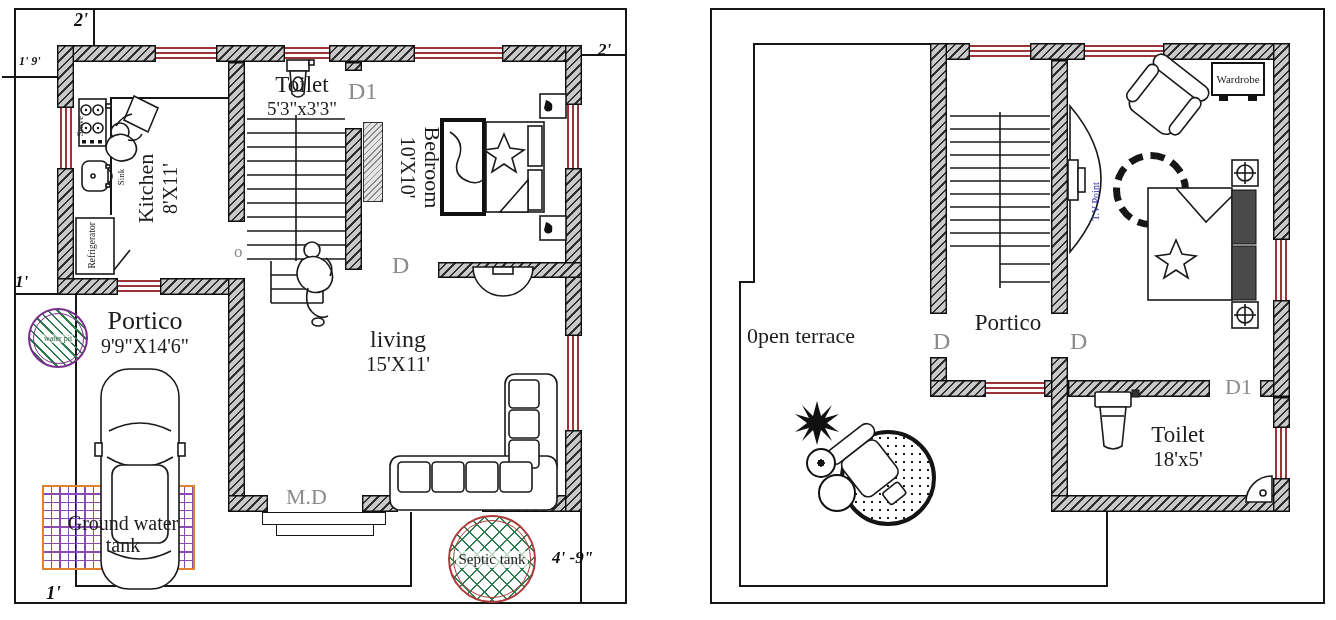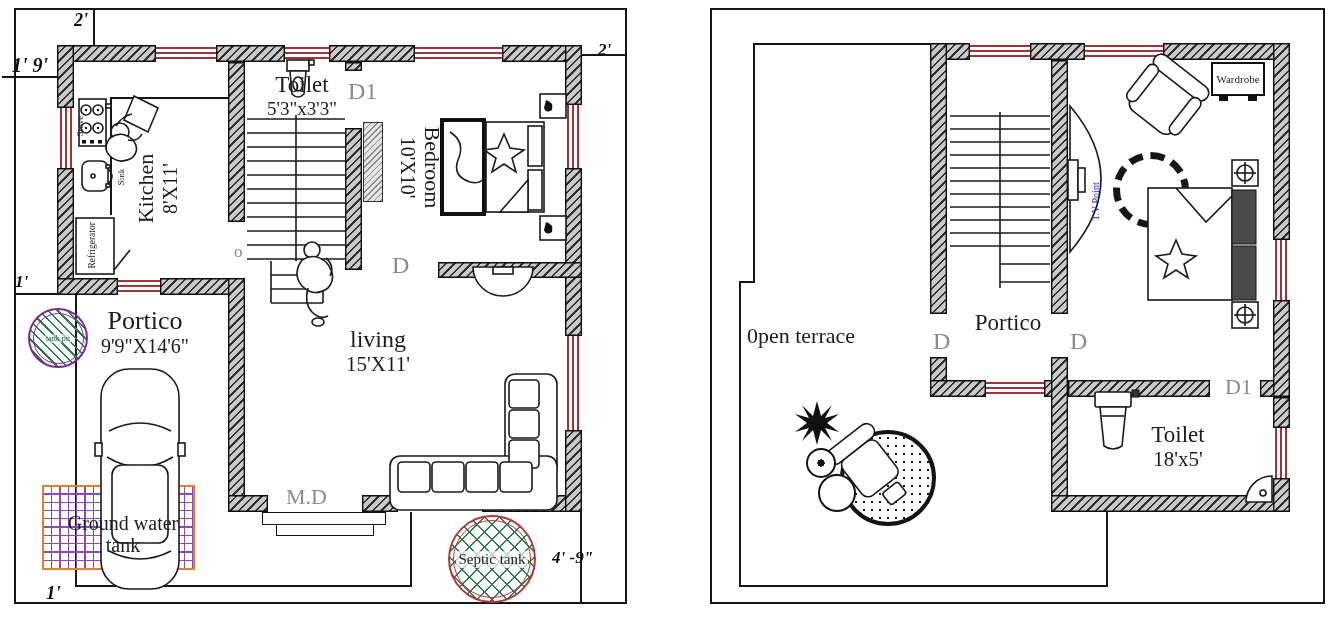--- a/index.html
+++ b/index.html
@@ -58,21 +58,21 @@
   <section>
     <div class="plot" style="left:14px;top:8px;width:613px;height:596px"></div>
 
     <div class="tl" style="left:93px;top:8px;width:2px;height:37px"></div>
     <div class="tl" style="left:2px;top:76px;width:55px;height:2px"></div>
     <div class="tl" style="left:580px;top:54px;width:47px;height:2px"></div>
     <div class="tl" style="left:14px;top:293px;width:43px;height:2px"></div>
     <div class="tl" style="left:580px;top:512px;width:2px;height:91px"></div>
 
     <div class="dim" style="left:74px;top:10px;font-size:18px">2'</div>
-    <div class="dim" style="left:12px;top:54px;font-size:20px">1' 9'</div>
+    <div class="dim" style="left:19px;top:54px;font-size:12px">1' 9'</div>
     <div class="dim" style="left:598px;top:40px;font-size:17px">2'</div>
     <div class="dim" style="left:15px;top:272px;font-size:17px">1'</div>
     <div class="dim" style="left:46px;top:582px;font-size:19px">1'</div>
     <div class="dim" style="left:552px;top:548px;font-size:17px">4' -9"</div>
 
     <div class="w" style="left:57px;top:45px;width:99px;height:17px"></div>
     <div class="wh" style="left:156px;top:47px;width:60px"></div>
     <div class="w" style="left:216px;top:45px;width:69px;height:17px"></div>
     <div class="wh" style="left:285px;top:47px;width:44px"></div>
     <div class="w" style="left:329px;top:45px;width:86px;height:17px"></div>
@@ -124,41 +124,41 @@
       <div style="font-size:19px">5'3"x3'3"</div>
     </div>
     <div class="lbl rccw" style="left:93px;top:165px;width:130px">
       <div style="font-size:22px">Kitchen</div>
       <div style="font-size:20px">8'X11'</div>
     </div>
     <div class="lbl rcw" style="left:350px;top:144px;width:140px">
       <div style="font-size:22px">Bedroom</div>
       <div style="font-size:20px">10'X10'</div>
     </div>
-    <div class="lbl" style="left:332px;top:326px;width:92px">
+    <div class="lbl" style="left:352px;top:326px;width:92px">
       <div style="font-size:24px">living</div>
       <div style="font-size:21px">15'X11'</div>
     </div>
     <div class="lbl" style="left:82px;top:306px;width:126px">
       <div style="font-size:26px">Portico</div>
       <div style="font-size:20px">9'9"X14'6"</div>
     </div>
 
     <div class="door" style="left:348px;top:78px;font-size:24px">D1</div>
     <div class="door" style="left:392px;top:252px;font-size:24px">D</div>
     <div class="door" style="left:286px;top:484px;font-size:22px">M.D</div>
     <div class="door" style="left:234px;top:242px;font-size:17px">o</div>
 
     <div class="lbl rccw" style="left:60px;top:121px;width:40px;font-size:9px">Stove</div>
     <div class="lbl rccw" style="left:104px;top:172px;width:34px;font-size:9px">Sink</div>
     <div class="lbl rccw" style="left:56px;top:240px;width:72px;font-size:9.5px">Refrigerator</div>
 
     <div class="ring soak" style="left:28px;top:308px;width:60px;height:60px">
       <div class="soak-in">
-        <span style="font-size:8px;color:#1e5c38;background:rgba(255,255,255,.55);padding:0 1px">tank pit</span>
+        <span style="font-size:8px;color:#1e5c38;background:rgba(255,255,255,.55);padding:0 1px">water pit</span>
       </div>
     </div>
     <div class="gwtank" style="left:42px;top:485px;width:153px;height:85px"></div>
     <div class="lbl wrap" style="left:58px;top:512px;width:130px;font-size:20px">Ground water tank</div>
     <div class="ring septic" style="left:448px;top:515px;width:88px;height:88px">
       <div class="septic-in">
         <span style="font-size:15px;background:rgba(255,255,255,.7);padding:0 2px">Septic tank</span>
       </div>
     </div>
 

